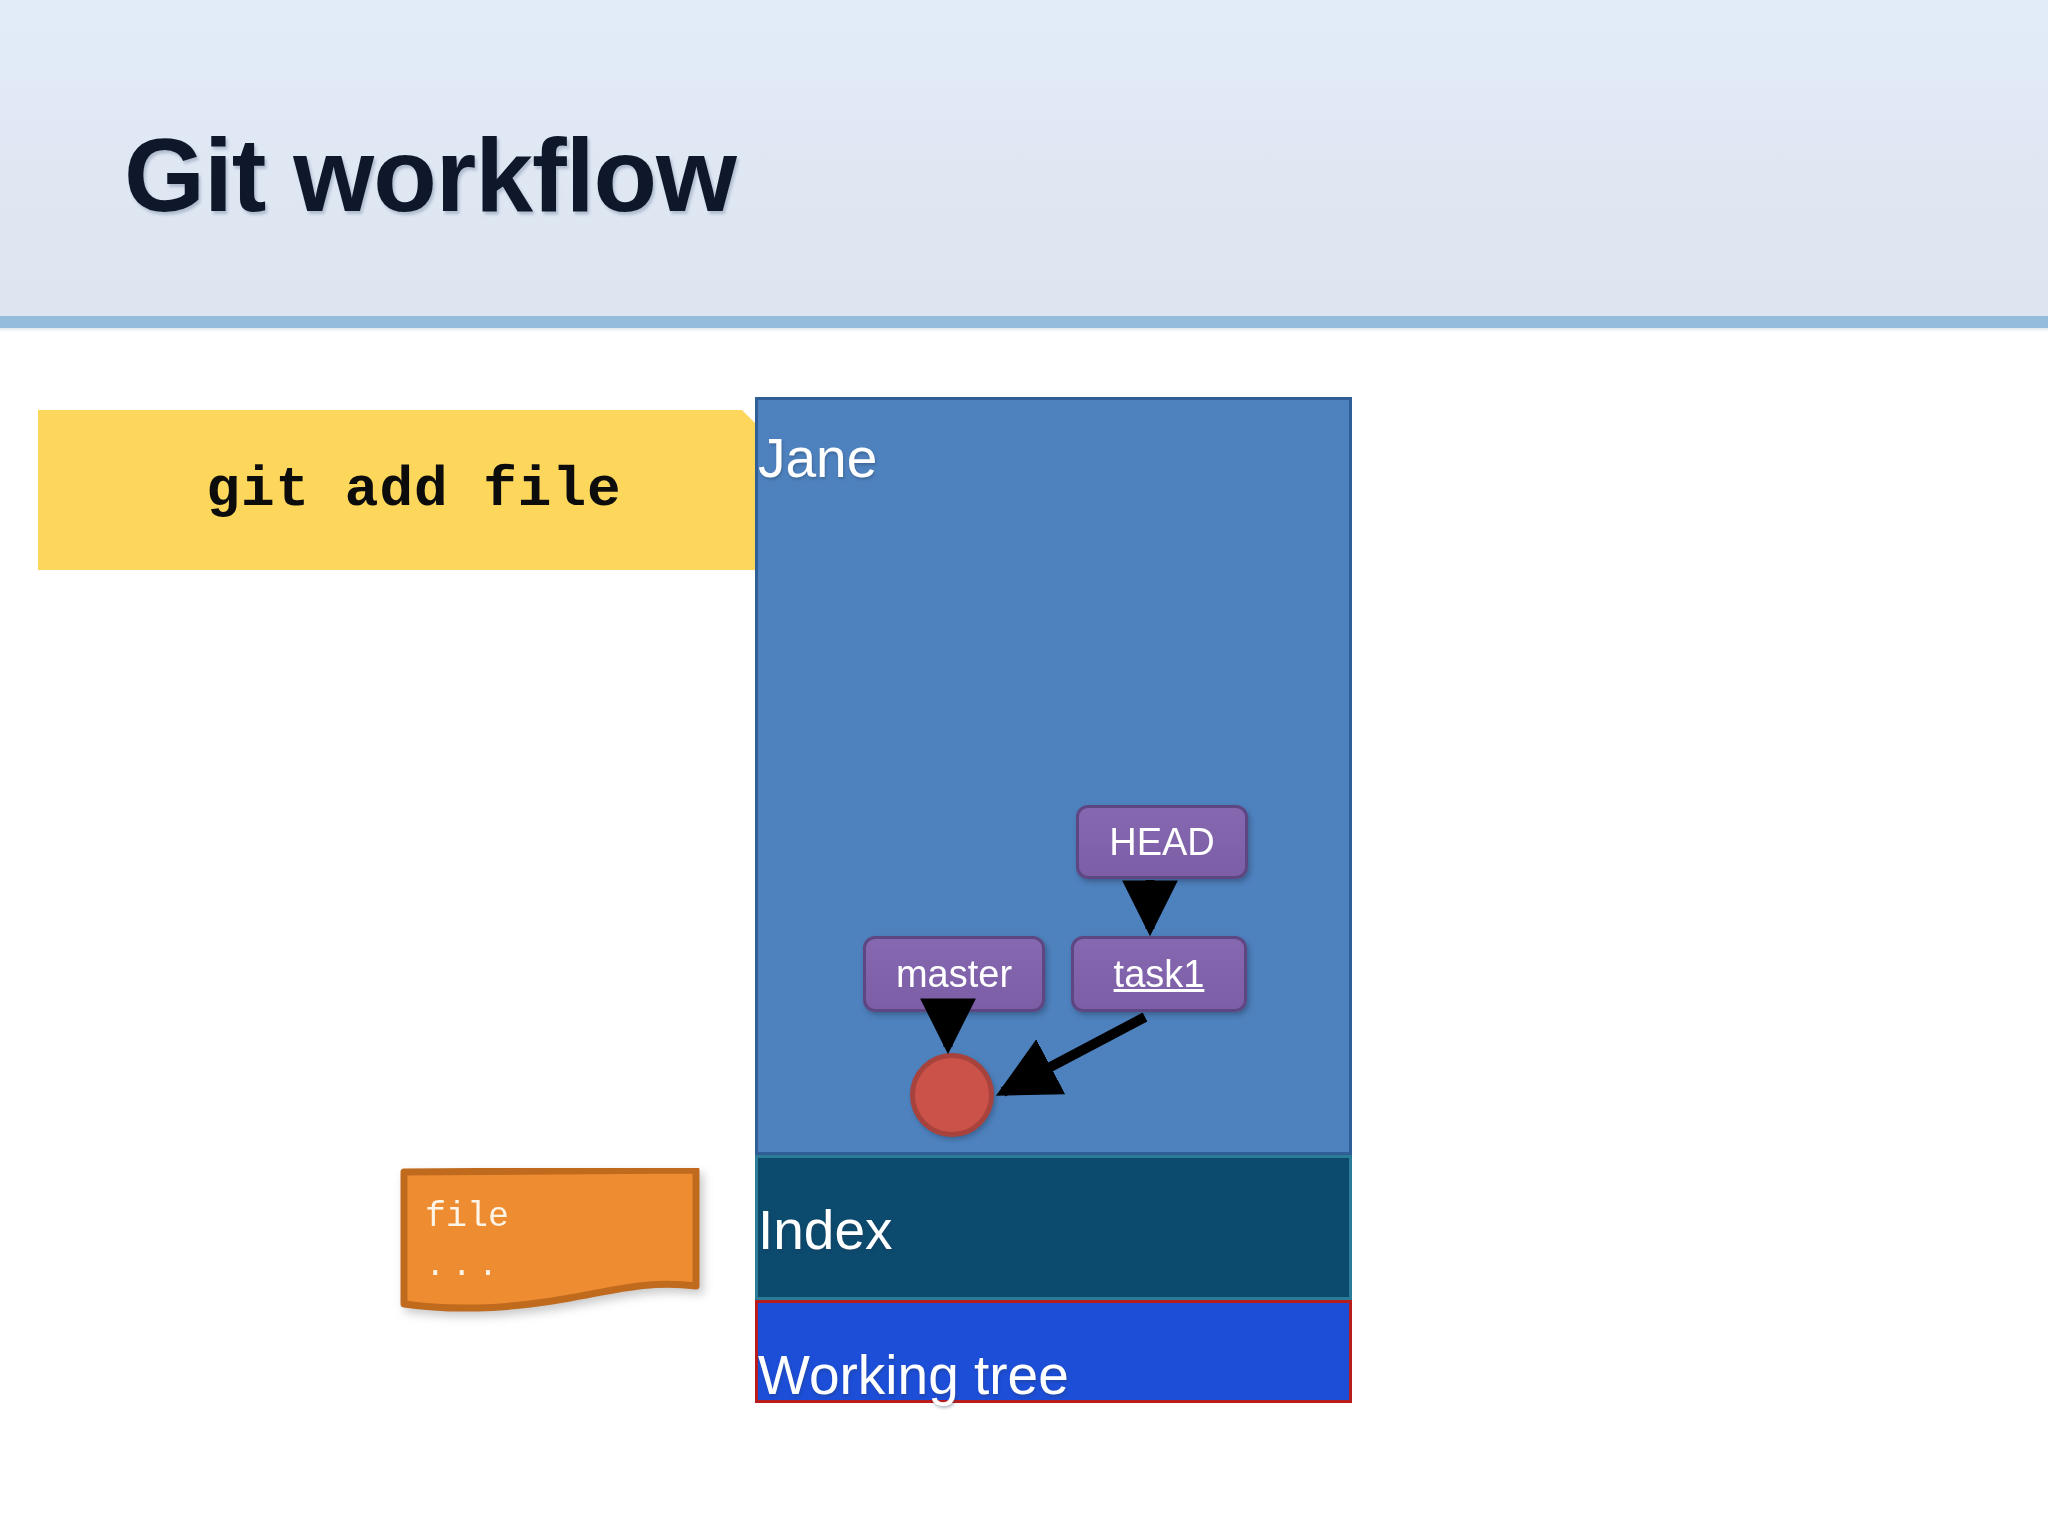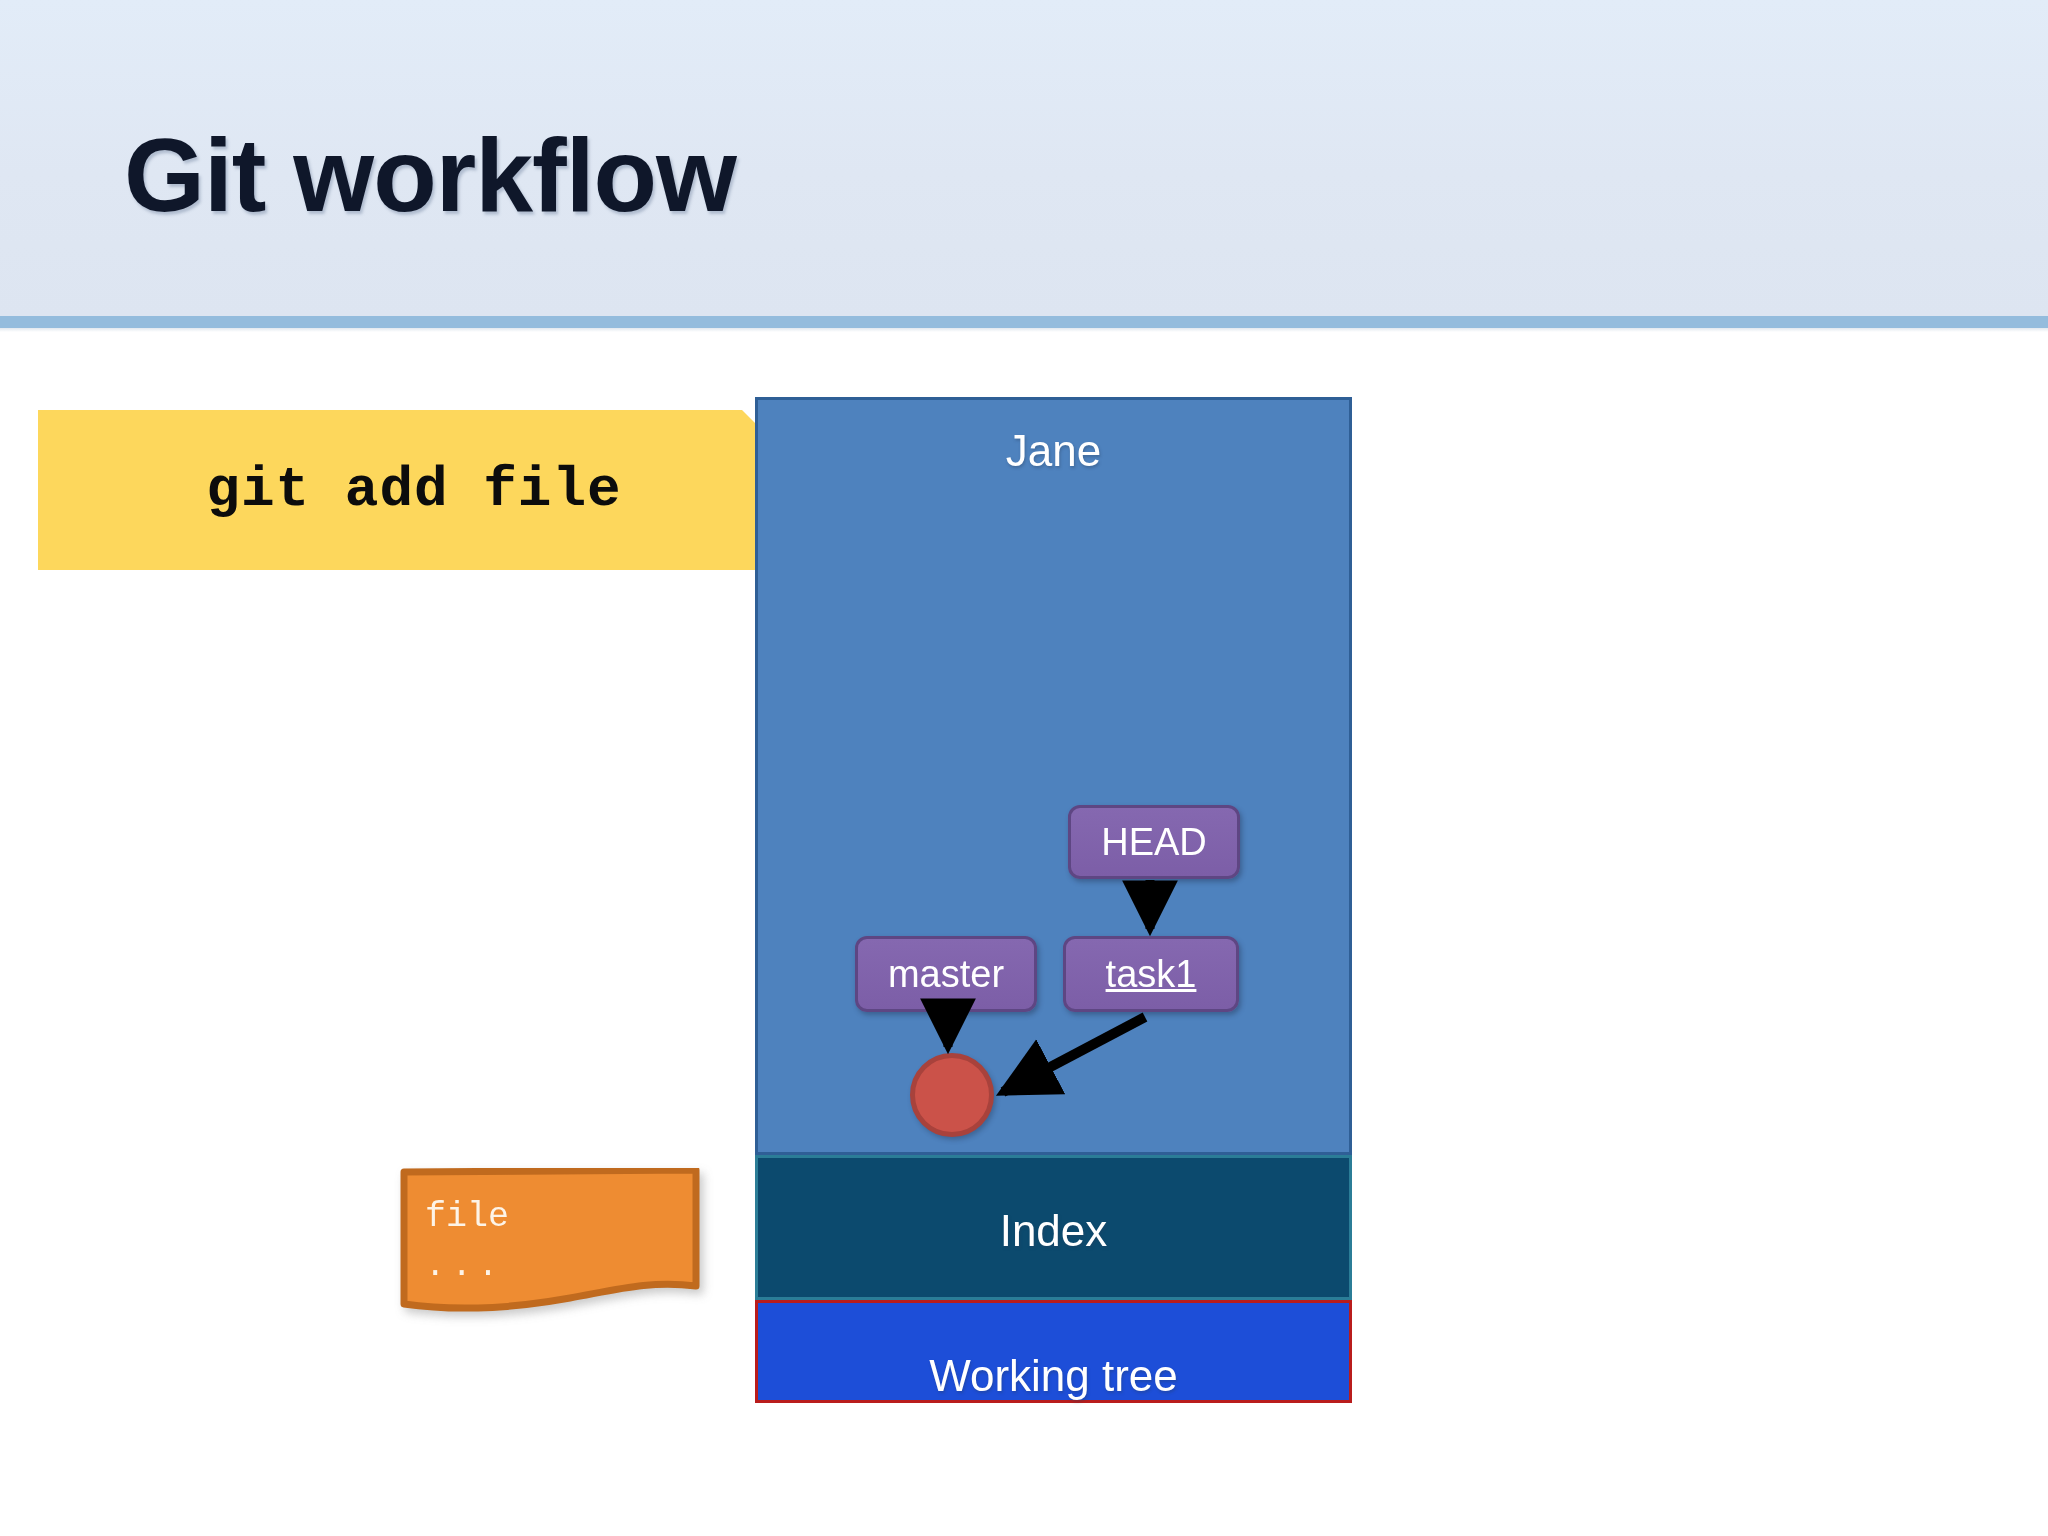--- a/index.html
+++ b/index.html
@@ -61,22 +61,22 @@
     top: 397px;
     width: 597px;
     height: 1048px;
   }
   .repo-band {
     position: absolute;
     left: 0;
     width: 597px;
     box-sizing: border-box;
     color: #ffffff;
-    text-align: center;
-    font-size: 44px;
+    text-align: left;
+    font-size: 55px;
     font-weight: normal;
     text-shadow: 1px 2px 3px rgba(40,60,90,0.35);
   }
   .band-repo {
     top: 0;
     height: 758px;
     background: #4e82be;
     border: 3px solid #2f5f96;
     padding-top: 26px;
   }
@@ -105,20 +105,21 @@
     background: linear-gradient(180deg, #8568b0 0%, #7c5ea7 100%);
     border: 3px solid #5e4683;
     border-radius: 12px;
     color: #ffffff;
     font-size: 38px;
     text-align: center;
     display: flex;
     align-items: center;
     justify-content: center;
     box-shadow: 2px 3px 5px rgba(25,35,60,0.35);
+    margin-left: 8px;
   }
   .ref-head   { left: 1068px; top: 805px;  width: 172px; height: 74px; }
   .ref-master { left: 855px;  top: 936px;  width: 182px; height: 76px; }
   .ref-task1  { left: 1063px; top: 936px;  width: 176px; height: 76px; text-decoration: underline; }
 
   
   .commit-node {
     position: absolute;
     left: 910px;
     top: 1053px;

